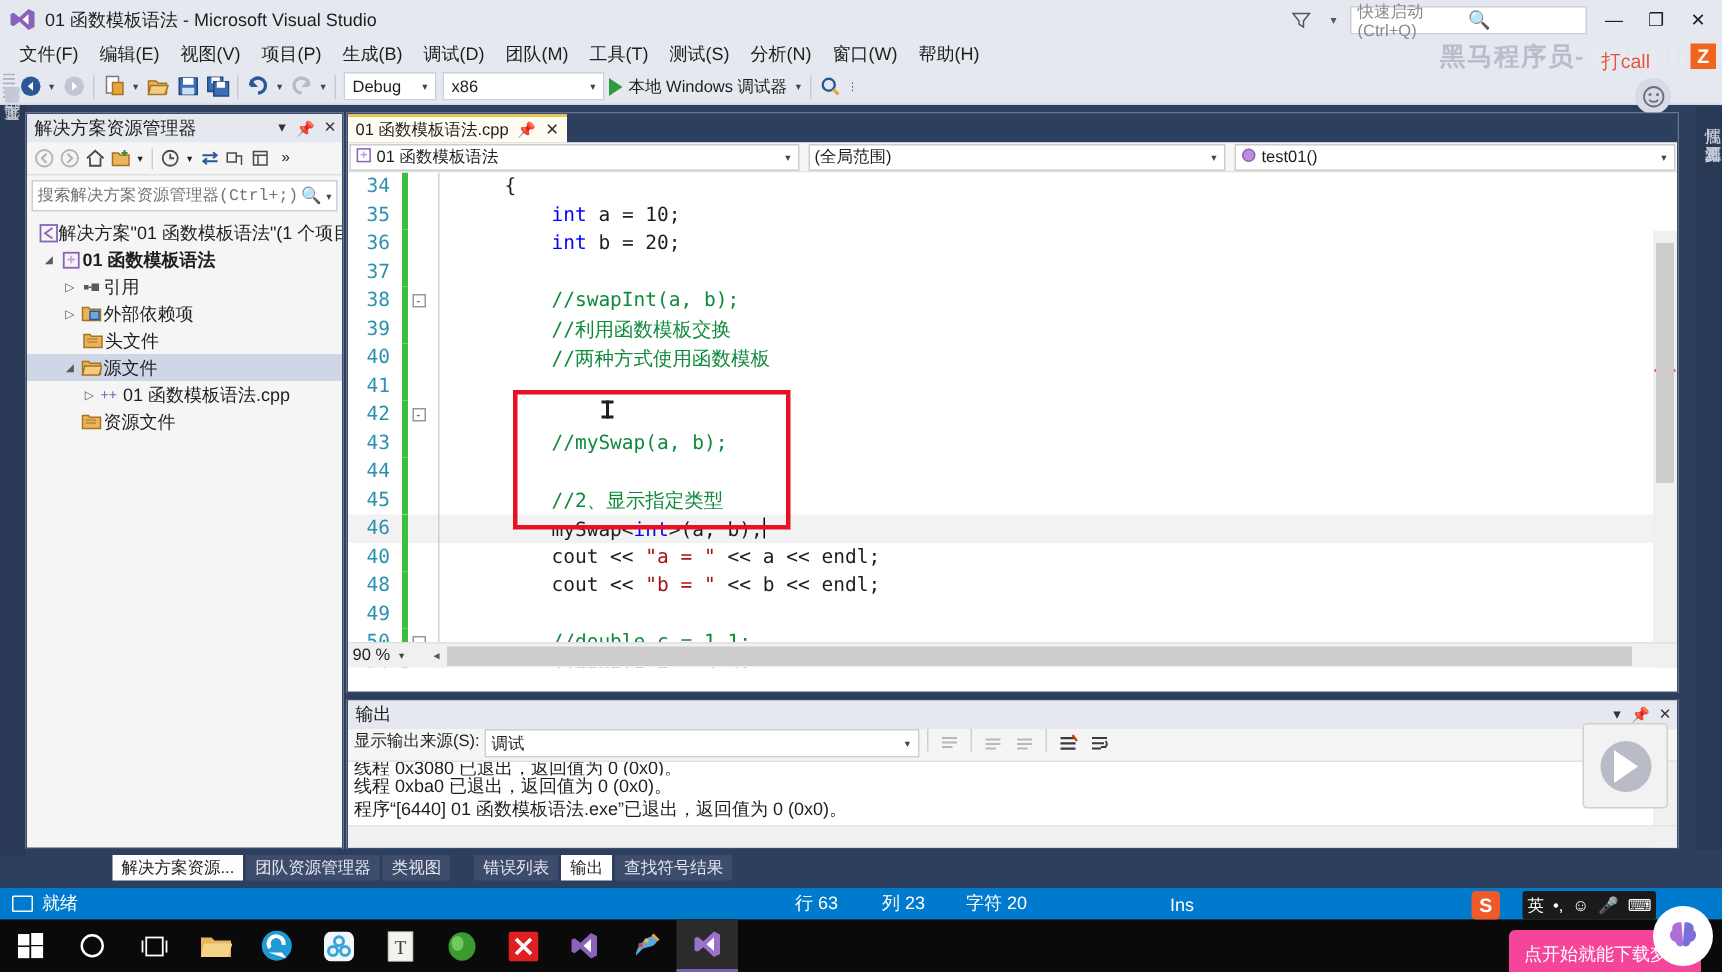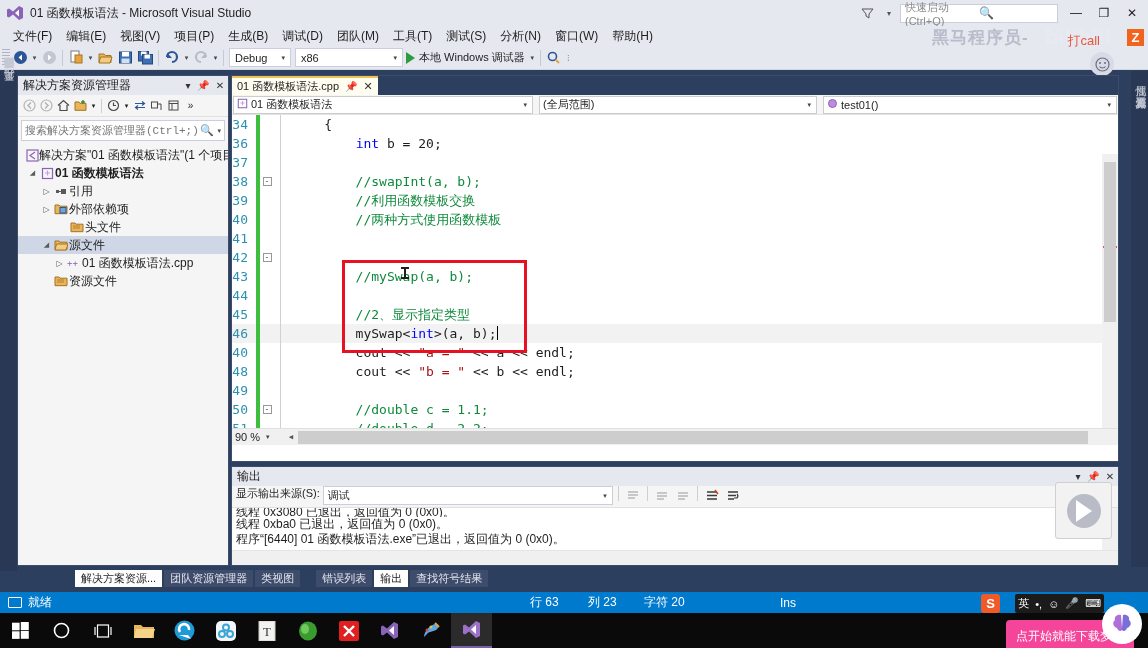--- a/index.html
+++ b/index.html
@@ -22,21 +22,21 @@
   .filter-ico{width:22px;height:20px;display:flex;align-items:center;justify-content:center;color:#555;}
   .qlaunch{width:158px;height:19px;background:#fff;border:1px solid #cccedb;display:flex;align-items:center;padding:0 4px;margin-right:4px;}
   .qlaunch span{font-size:11px;color:#8a8a8a;flex:1;}
   .qlaunch .mag{color:#4d4d4d;font-size:12px;}
   .wbtn{width:28px;height:26px;display:flex;align-items:center;justify-content:center;font-size:12px;color:#1e1e1e;}
   .wbtn:last-child{margin-right:2px;}
 
   
   .menubar{position:absolute;left:0;top:26px;width:1148px;height:20px;background:#e6e8f0;display:flex;align-items:center;padding-left:6px;}
   .menubar .mi{font-size:12px;color:#1e1e1e;padding:2px 7px;white-space:nowrap;}
-  .watermark{position:absolute;right:4px;top:24px;height:26px;display:flex;align-items:center;gap:16px;z-index:30;pointer-events:none;}
+  .watermark{position:absolute;right:4px;top:24px;height:26px;display:flex;align-items:center;gap:2px;z-index:30;pointer-events:none;}
   .wm-cn{font-size:17px;font-weight:bold;color:#b9bccb;letter-spacing:1px;}
   .wm-bili{font-size:19px;font-weight:bold;color:#e8eaf2;font-family:"DejaVu Sans",sans-serif;}
   .wm-red{font-size:13px;font-weight:normal;color:#e8553c;position:absolute;right:44px;top:8px;}
   .wm-z{width:17px;height:17px;background:#f0641e;color:#fff;font-size:13px;font-weight:bold;display:flex;align-items:center;justify-content:center;}
 
   
   .toolbar{position:absolute;left:0;top:46px;width:1148px;height:24px;background:#e6e8f0;display:flex;align-items:center;border-bottom:1px solid #d4d6e0;}
   .tgrip{width:8px;height:18px;margin-left:2px;background:repeating-linear-gradient(to bottom,#b0b3c4 0,#b0b3c4 1px,transparent 1px,transparent 3px);background-size:2px 3px;background-repeat:repeat;}
   .tbtn{width:20px;height:22px;display:flex;align-items:center;justify-content:center;position:relative;}
   .tcaret{width:9px;height:22px;display:flex;align-items:center;justify-content:center;font-size:7px;color:#444;}
@@ -75,21 +75,21 @@
   .etab{height:19px;background:#fffcf0;border-top:2px solid #e8c456;display:flex;align-items:center;padding:0 5px;gap:6px;font-size:11px;}
   .etab .pin{font-size:10px;color:#555;}
   .etab .x{font-size:11px;color:#333;}
   .navbar{height:20px;background:#f5f5f5;display:flex;align-items:center;border-bottom:1px solid #e3e3e3;}
   .navsel{height:18px;background:#fff;border:1px solid #ccc;display:flex;align-items:center;padding:0 2px 0 3px;font-size:11px;gap:3px;}
   .navsel .nv{flex:1;white-space:nowrap;overflow:hidden;}
   .navsel .na{font-size:7px;color:#444;padding:0 3px;}
 
   .codearea{position:relative;height:330px;background:#fff;overflow:hidden;font-family:"DejaVu Sans Mono","Liberation Mono",monospace;font-size:13px;}
   .cline{position:relative;height:19px;display:flex;align-items:center;}
-  .lnum{width:24px;text-align:right;padding-right:8px;color:#2b91af;font-size:13px;font-family:"DejaVu Sans Mono",monospace;}
+  .lnum{width:36px;text-align:right;padding-right:8px;color:#2b91af;font-size:13px;font-family:"DejaVu Sans Mono",monospace;}
   .chgbar{width:4px;height:19px;background:#3dbf3d;}
   .glyph{width:14px;display:flex;align-items:center;justify-content:center;}
   .fold{width:9px;height:9px;border:1px solid #989898;font-size:8px;line-height:7px;text-align:center;color:#4a4a4a;background:#fff;}
   .gline{width:1px;height:19px;background:#d0d0d0;margin-left:6px;}
   .ctext{padding-left:12px;white-space:pre;font-family:"DejaVu Sans Mono","Liberation Mono",monospace;font-size:13px;}
   .cm{color:#0f8a3c;}
   .kw{color:#0000ff;}
   .str{color:#a31515;}
   .pl{color:#1e1e1e;}
   .curline{background:#f2f2f2;}
@@ -412,21 +412,21 @@
         <span class="tw">▷</span>
         <span class="ti">
           <svg width="14" height="12" viewBox="0 0 14 12">
               <path d="M1 2 h4 l1 1.2 H13 v7.5 H1 Z" fill="#e8b55a" stroke="#a67322"></path>
               <rect x="6" y="4.5" width="6" height="5.5" fill="#6aa6e0" stroke="#2b5797"></rect>
             </svg>
         </span>
         <span class="tl">外部依赖项</span>
       </div>
 
-      <div class="tr" style="padding-left:51px">
+      <div class="tr" style="padding-left:36px">
         <span class="ti">
           <svg width="14" height="12" viewBox="0 0 14 12">
               <path d="M1 2 h4 l1 1.2 H13 v7.5 H1 Z" fill="#e8b55a" stroke="#a67322"></path>
               <path d="M3 5 h7 M3 7 h7" stroke="#a67322" stroke-width="0.8"></path>
             </svg>
         </span>
         <span class="tl">头文件</span>
       </div>
 
       <div class="tr sel" style="padding-left:22px">
@@ -498,20 +498,27 @@
     </div>
 
     <div class="codearea">
       <div id="code-lines">
           <div class="cline">
             <span class="lnum">34</span>
             <span class="chgbar"></span>
             <span class="glyph"></span>
             <span class="gline"></span>
             <span class="ctext"><span class="pl">    {</span></span>
+          </div>
+          <div class="cline">
+            <span class="lnum">35</span>
+            <span class="chgbar"></span>
+            <span class="glyph"></span>
+            <span class="gline"></span>
+            <span class="ctext"><span class="pl">        </span><span class="kw">int</span><span class="pl"> a = 10;</span></span>
           </div>
           <div class="cline">
             <span class="lnum">36</span>
             <span class="chgbar"></span>
             <span class="glyph"></span>
             <span class="gline"></span>
             <span class="ctext"><span class="pl">        </span><span class="kw">int</span><span class="pl"> b = 20;</span></span>
           </div>
           <div class="cline">
             <span class="lnum">37</span>

